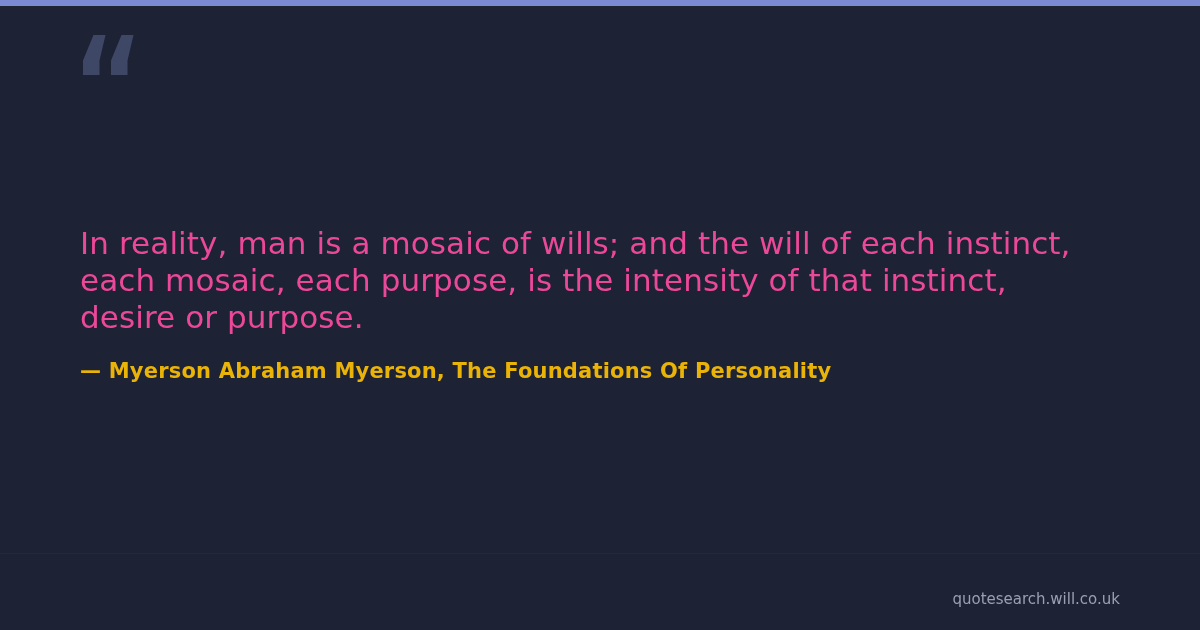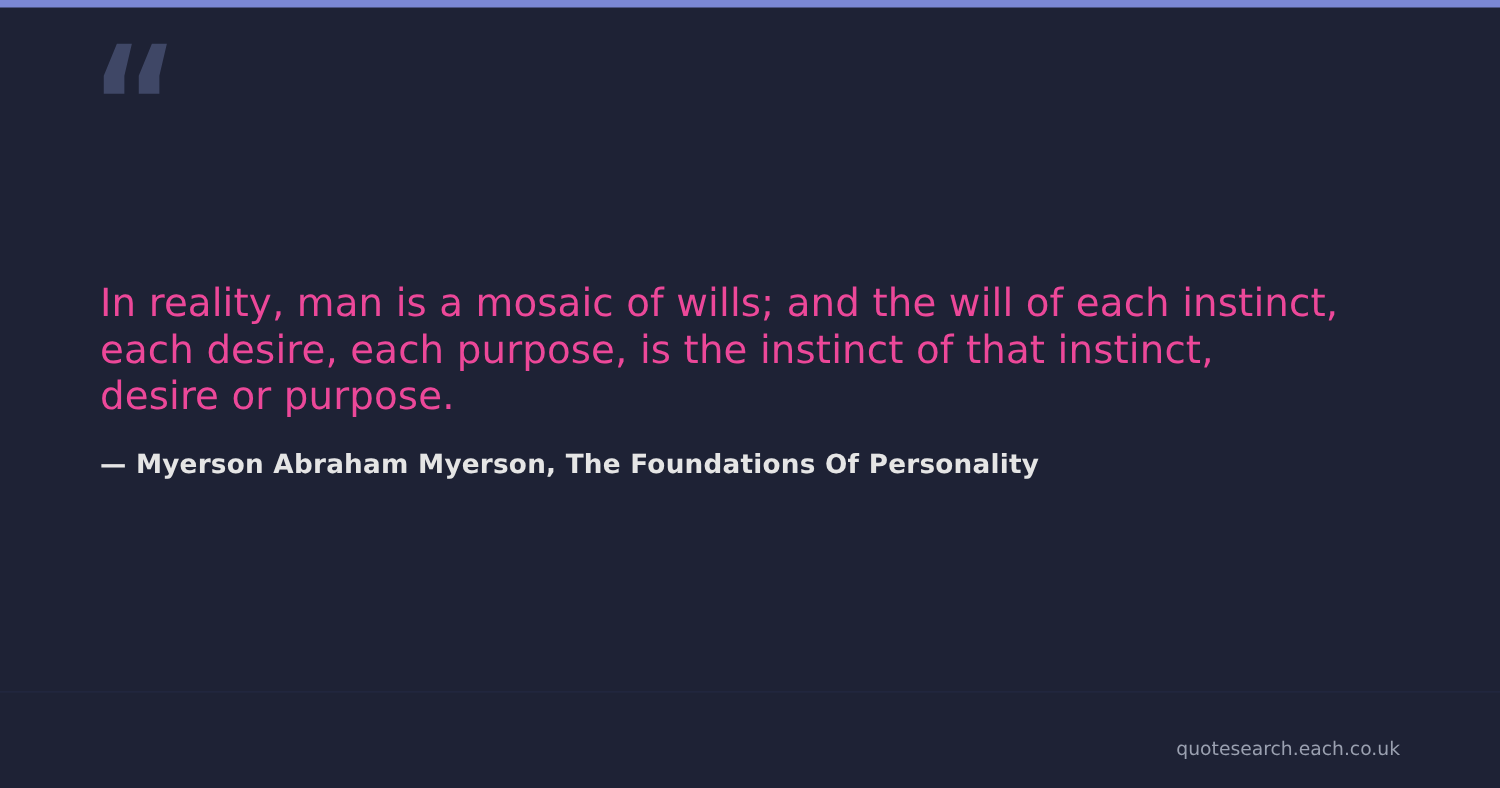--- a/index.html
+++ b/index.html
@@ -61,21 +61,21 @@
     font-weight: 400;
     letter-spacing: 0.1px;
     white-space: pre;
   }
 
   
   .attribution {
     position: absolute;
     left: 80px;
     top: 357px;
-    color: #e5e5e5;
+    color: #eab308;
     font-size: 21px;
     line-height: 28px;
     font-weight: bold;
     letter-spacing: 0.2px;
     white-space: pre;
   }
 
   
   .divider {
     position: absolute;
@@ -108,23 +108,23 @@
 
   <div class="quote-mark">
     <svg viewBox="0 0 56 46" xmlns="http://www.w3.org/2000/svg" aria-hidden="true">
       <path d="M3 28.5 L13.5 3 L25.5 3 L19.5 28.5 L19.5 43 L3 43 Z" fill="#3f4766"></path>
       <path d="M31 28.5 L41.5 3 L53.5 3 L47.5 28.5 L47.5 43 L31 43 Z" fill="#3f4766"></path>
     </svg>
   </div>
 
   <div class="quote-body">
     <div class="quote-line">In reality, man is a mosaic of wills; and the will of each instinct,</div>
-    <div class="quote-line">each desire, each purpose, is the instinct of that instinct,</div>
+    <div class="quote-line">each mosaic, each purpose, is the intensity of that instinct,</div>
     <div class="quote-line">desire or purpose.</div>
   </div>
 
   <div class="attribution">— Myerson Abraham Myerson, The Foundations Of Personality</div>
 
   <div class="divider"></div>
 
-  <div class="footer">quotesearch.each.co.uk</div>
+  <div class="footer">quotesearch.will.co.uk</div>
 
 </div>
 
 </body></html>

